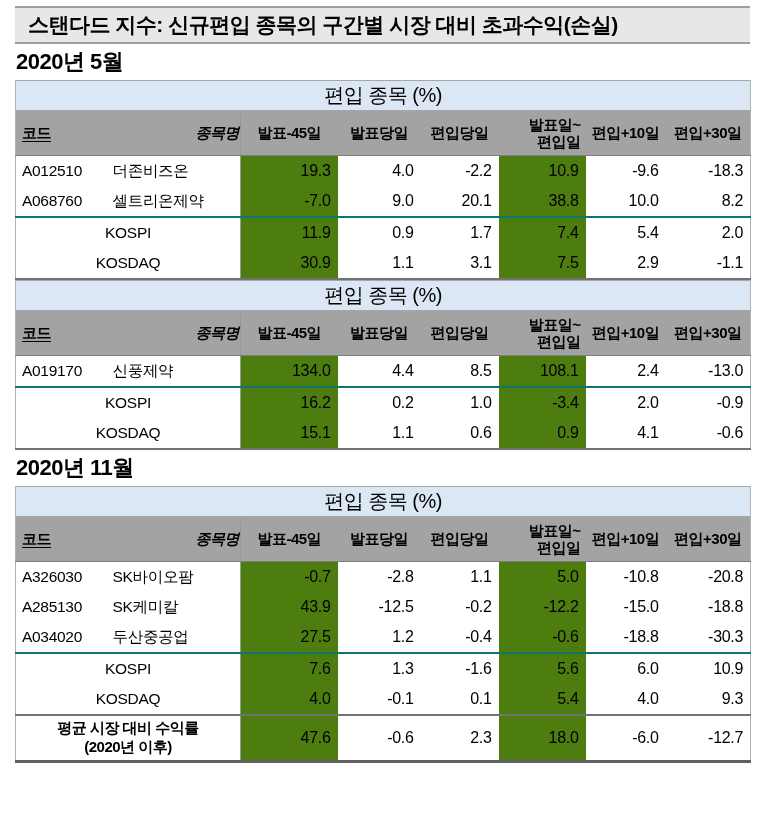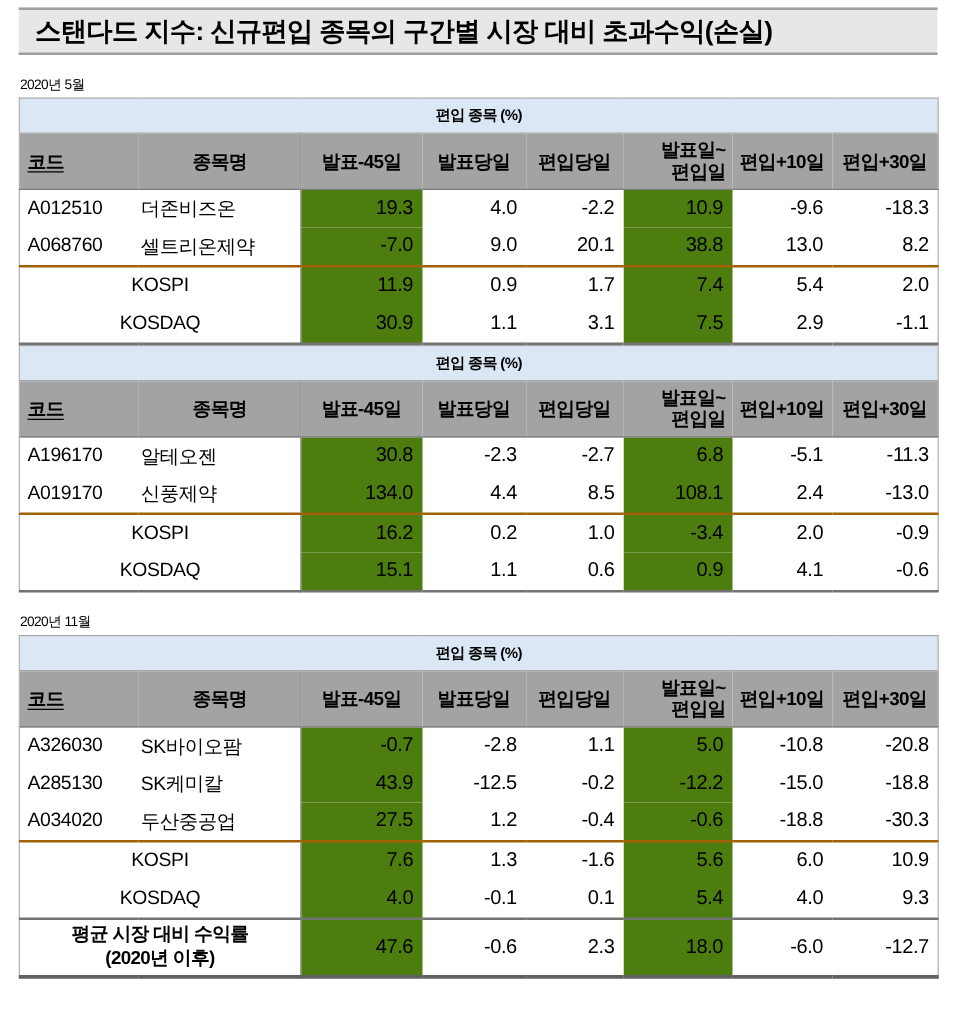--- a/index.html
+++ b/index.html
@@ -13,61 +13,61 @@
   .title-bar{
     width:735px;height:34px;
     background:#e7e7e7;
     border-top:2px solid #9e9e9e;
     border-bottom:2px solid #9e9e9e;
     display:flex;align-items:center;
     margin-bottom:2px;
   }
   .title-text{font-size:21px;font-weight:bold;padding-left:13px;letter-spacing:-0.5px;}
 
-  .section-label{font-size:11px;font-weight:normal;margin:16px 0 3px 1px;letter-spacing:-0.5px;}
+  .section-label{font-size:22px;font-weight:bold;margin:3px 0 3px 1px;letter-spacing:-0.5px;}
 
   table.tbl{
     border-collapse:collapse;table-layout:fixed;width:735px;
     border-left:1px solid #b3b3b3;border-right:1px solid #b3b3b3;
     border-top:1px solid #a6a6a6;
     border-bottom:2px solid #737373;
   }
   table.tbl.last{border-bottom:3px solid #606060;}
 
   col.c-code{width:95px;}  col.c-name{width:130px;}
   col.c-n1{width:97px;}    col.c-n2{width:83px;}
   col.c-n3{width:78px;}    col.c-n4{width:87px;}
   col.c-n5{width:80px;}    col.c-n6{width:85px;}
 
   tr.band th{
     background:#dbe7f5;height:25px;
-    font-size:12px;font-weight:bold;text-align:center;
+    font-size:20px;font-weight:normal;text-align:center;
     border-bottom:1px solid #a6a6a6;letter-spacing:-0.5px;
   }
   tr.cols th{
     background:#a3a3a3;height:42px;vertical-align:middle;
     font-size:15px;font-weight:bold;
     border-bottom:1px solid #7d7d7d;letter-spacing:-0.5px;
   }
   th.h-code{text-align:left;padding-left:6px;}
-  th.h-name{text-align:center;padding-left:2px;}
+  th.h-name{text-align:right;padding-left:2px;font-style:italic;}
   th.h-num{text-align:center;padding:0 5px;}
   th.two{text-align:right;padding-right:5px;line-height:1.15;}
   th.two span{display:block;}
   .u{text-decoration:underline;text-underline-offset:3px;}
 
   .vr{border-right:1px solid #999;}
 
   td{height:28px;font-size:16px;vertical-align:middle;letter-spacing:-0.3px;}
   td.code{text-align:left;padding-left:6px;font-size:15.5px;}
   td.name{text-align:left;padding-left:2px;font-size:15.5px;}
   td.num{text-align:right;padding-right:7px;}
   td.g{background:#4d7c0f;}
   td.bench{text-align:center;font-size:15.5px;}
-  tr.sep td{border-top:2px solid #a16207;}
+  tr.sep td{border-top:2px solid #0f766e;}
   tr.sum td{border-top:2px solid #737373;height:42px;}
   td.sumlbl{text-align:center;font-weight:bold;font-size:15px;line-height:1.25;letter-spacing:-0.5px;}
 </style>
 </head>
 <body>
 
 <div class="page">
 
   <div class="title-bar">
     <span class="title-text">스탠다드 지수: 신규편입 종목의 구간별 시장 대비 초과수익(손실)</span>
@@ -114,21 +114,21 @@
         <td class="num">-9.6</td>
         <td class="num">-18.3</td>
       </tr>
       <tr class="stock">
         <td class="code">A068760</td>
         <td class="name vr">셀트리온제약</td>
         <td class="num g">-7.0</td>
         <td class="num">9.0</td>
         <td class="num">20.1</td>
         <td class="num g">38.8</td>
-        <td class="num">13.0</td>
+        <td class="num">10.0</td>
         <td class="num">8.2</td>
       </tr>
       <tr class="sep">
         <td class="bench vr" colspan="2">KOSPI</td>
         <td class="num g">11.9</td>
         <td class="num">0.9</td>
         <td class="num">1.7</td>
         <td class="num g">7.4</td>
         <td class="num">5.4</td>
         <td class="num">2.0</td>
@@ -168,30 +168,20 @@
         <th class="h-num">편입당일</th>
         <th class="h-num two">
             <span>발표일~</span>
             <span>편입일</span>
           </th>
         <th class="h-num">편입+10일</th>
         <th class="h-num">편입+30일</th>
       </tr>
     </thead>
     <tbody>
-      <tr class="stock">
-        <td class="code">A196170</td>
-        <td class="name vr">알테오젠</td>
-        <td class="num g">30.8</td>
-        <td class="num">-2.3</td>
-        <td class="num">-2.7</td>
-        <td class="num g">6.8</td>
-        <td class="num">-5.1</td>
-        <td class="num">-11.3</td>
-      </tr>
       <tr class="stock">
         <td class="code">A019170</td>
         <td class="name vr">신풍제약</td>
         <td class="num g">134.0</td>
         <td class="num">4.4</td>
         <td class="num">8.5</td>
         <td class="num g">108.1</td>
         <td class="num">2.4</td>
         <td class="num">-13.0</td>
       </tr>

